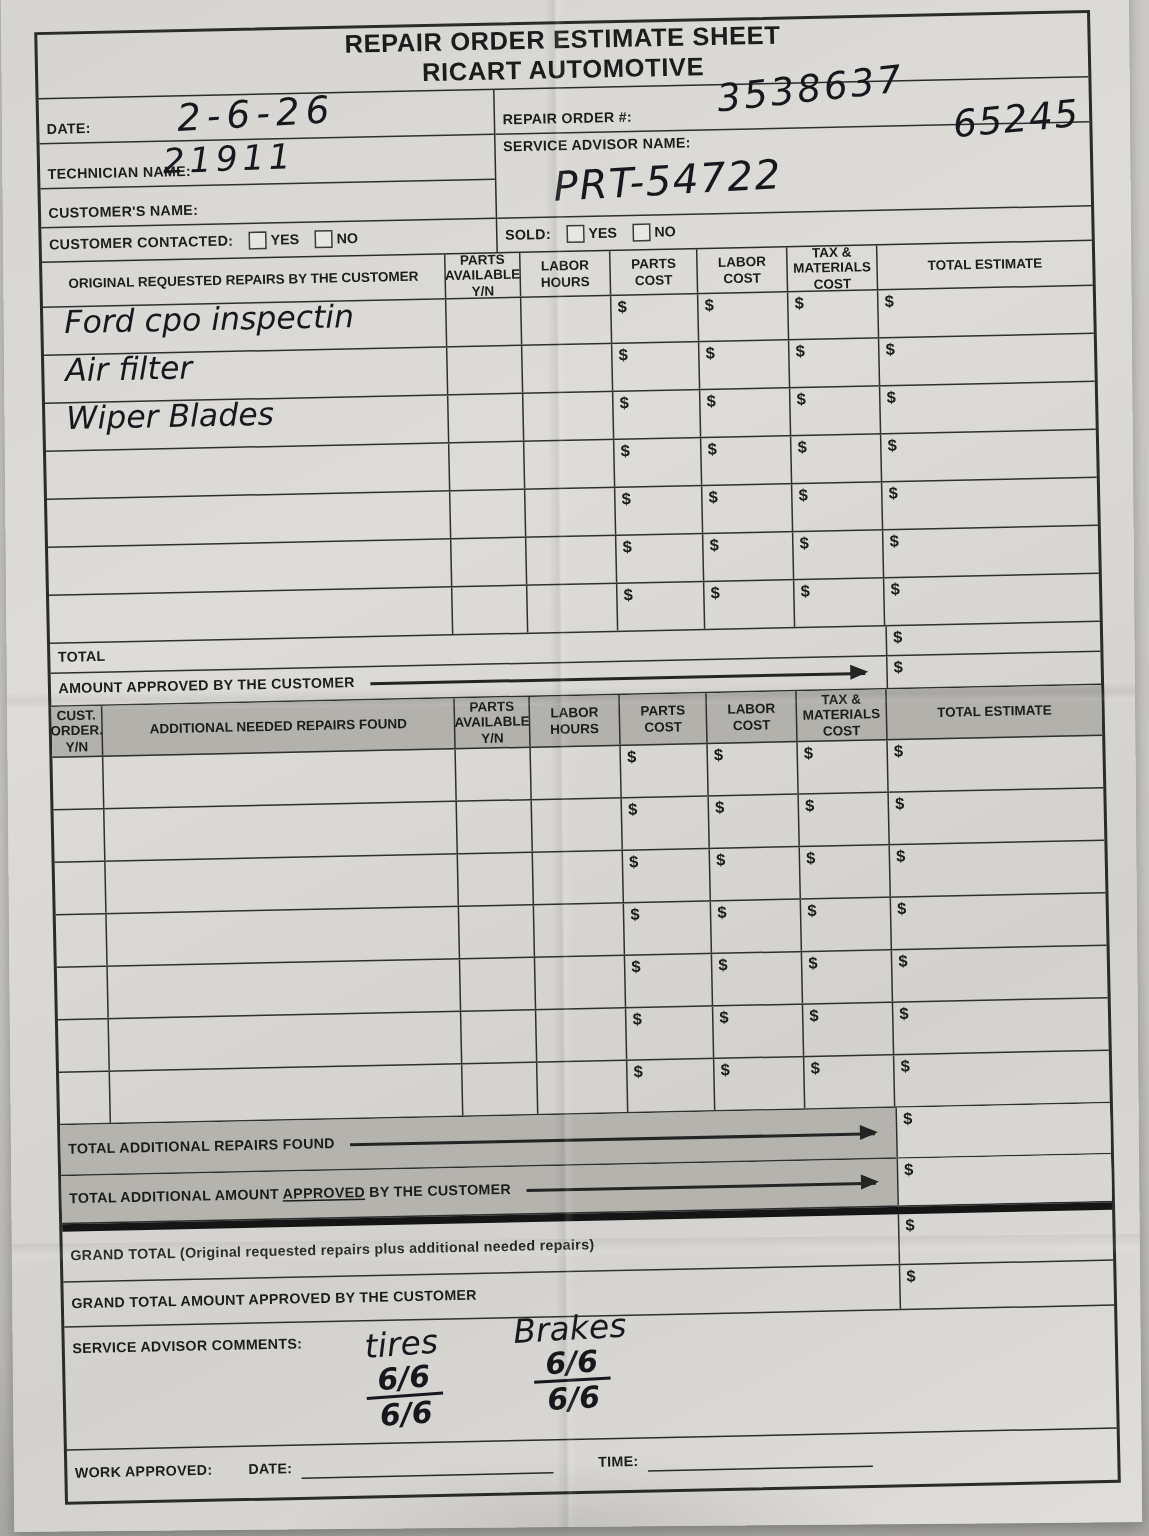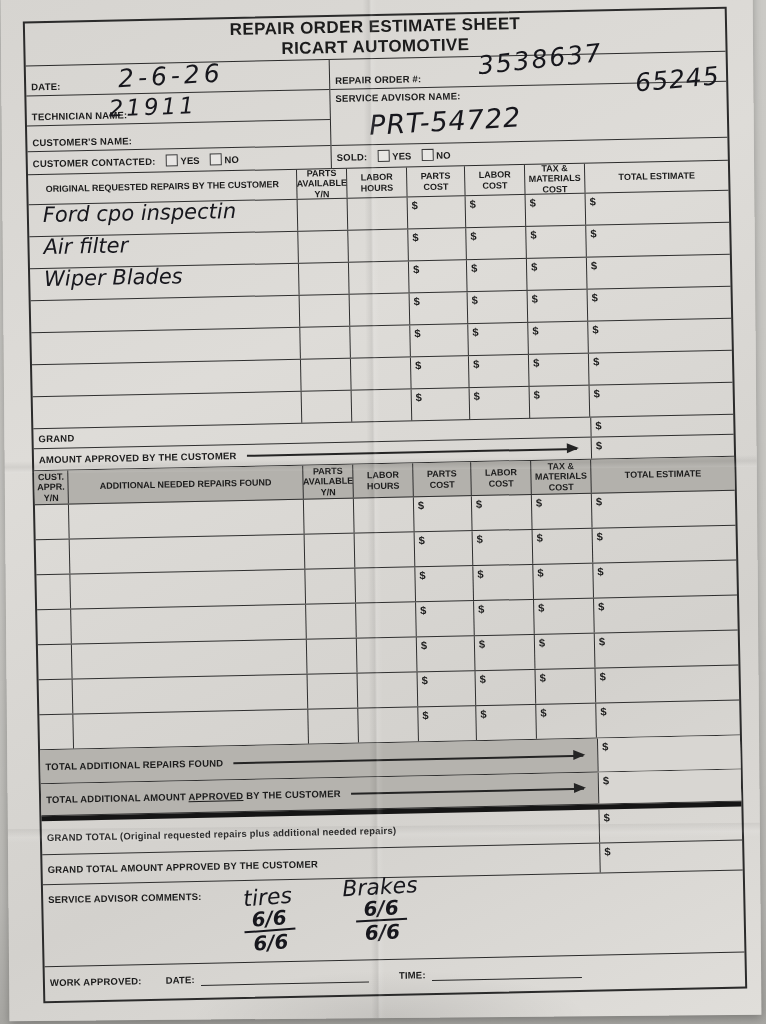--- a/index.html
+++ b/index.html
@@ -287,41 +287,41 @@
     <div class="cell cw-tx">
                 <span class="dollar">$</span>
               </div>
     <div class="cell cw-te">
                 <span class="dollar">$</span>
               </div>
   </div>
 </div>
         <div class="sumrow r-total">
           <div class="label-zone">
-              <span class="lbl">GRAND</span>
+              <span class="lbl">TOTAL</span>
             </div>
           <div class="te-cell">
               <span class="dollar">$</span>
             </div>
         </div>
         <div class="sumrow r-appr">
           <div class="label-zone">
             <span class="lbl">AMOUNT APPROVED BY THE CUSTOMER</span>
             <div class="arrow"></div>
           </div>
           <div class="te-cell">
               <span class="dollar">$</span>
             </div>
         </div>
       </div>
 
       <div class="t2">
         <div class="trow thead">
           <div class="cell cw-ca">CUST.
-APPR.
+ORDER.
 Y/N</div>
           <div class="cell cw-desc2">ADDITIONAL NEEDED REPAIRS FOUND</div>
           <div class="cell cw-pa">PARTS
 AVAILABLE
 Y/N</div>
           <div class="cell cw-lh">LABOR
 HOURS</div>
           <div class="cell cw-pc">PARTS COST</div>
           <div class="cell cw-lc">LABOR COST</div>
           <div class="cell cw-tx">TAX &amp;

